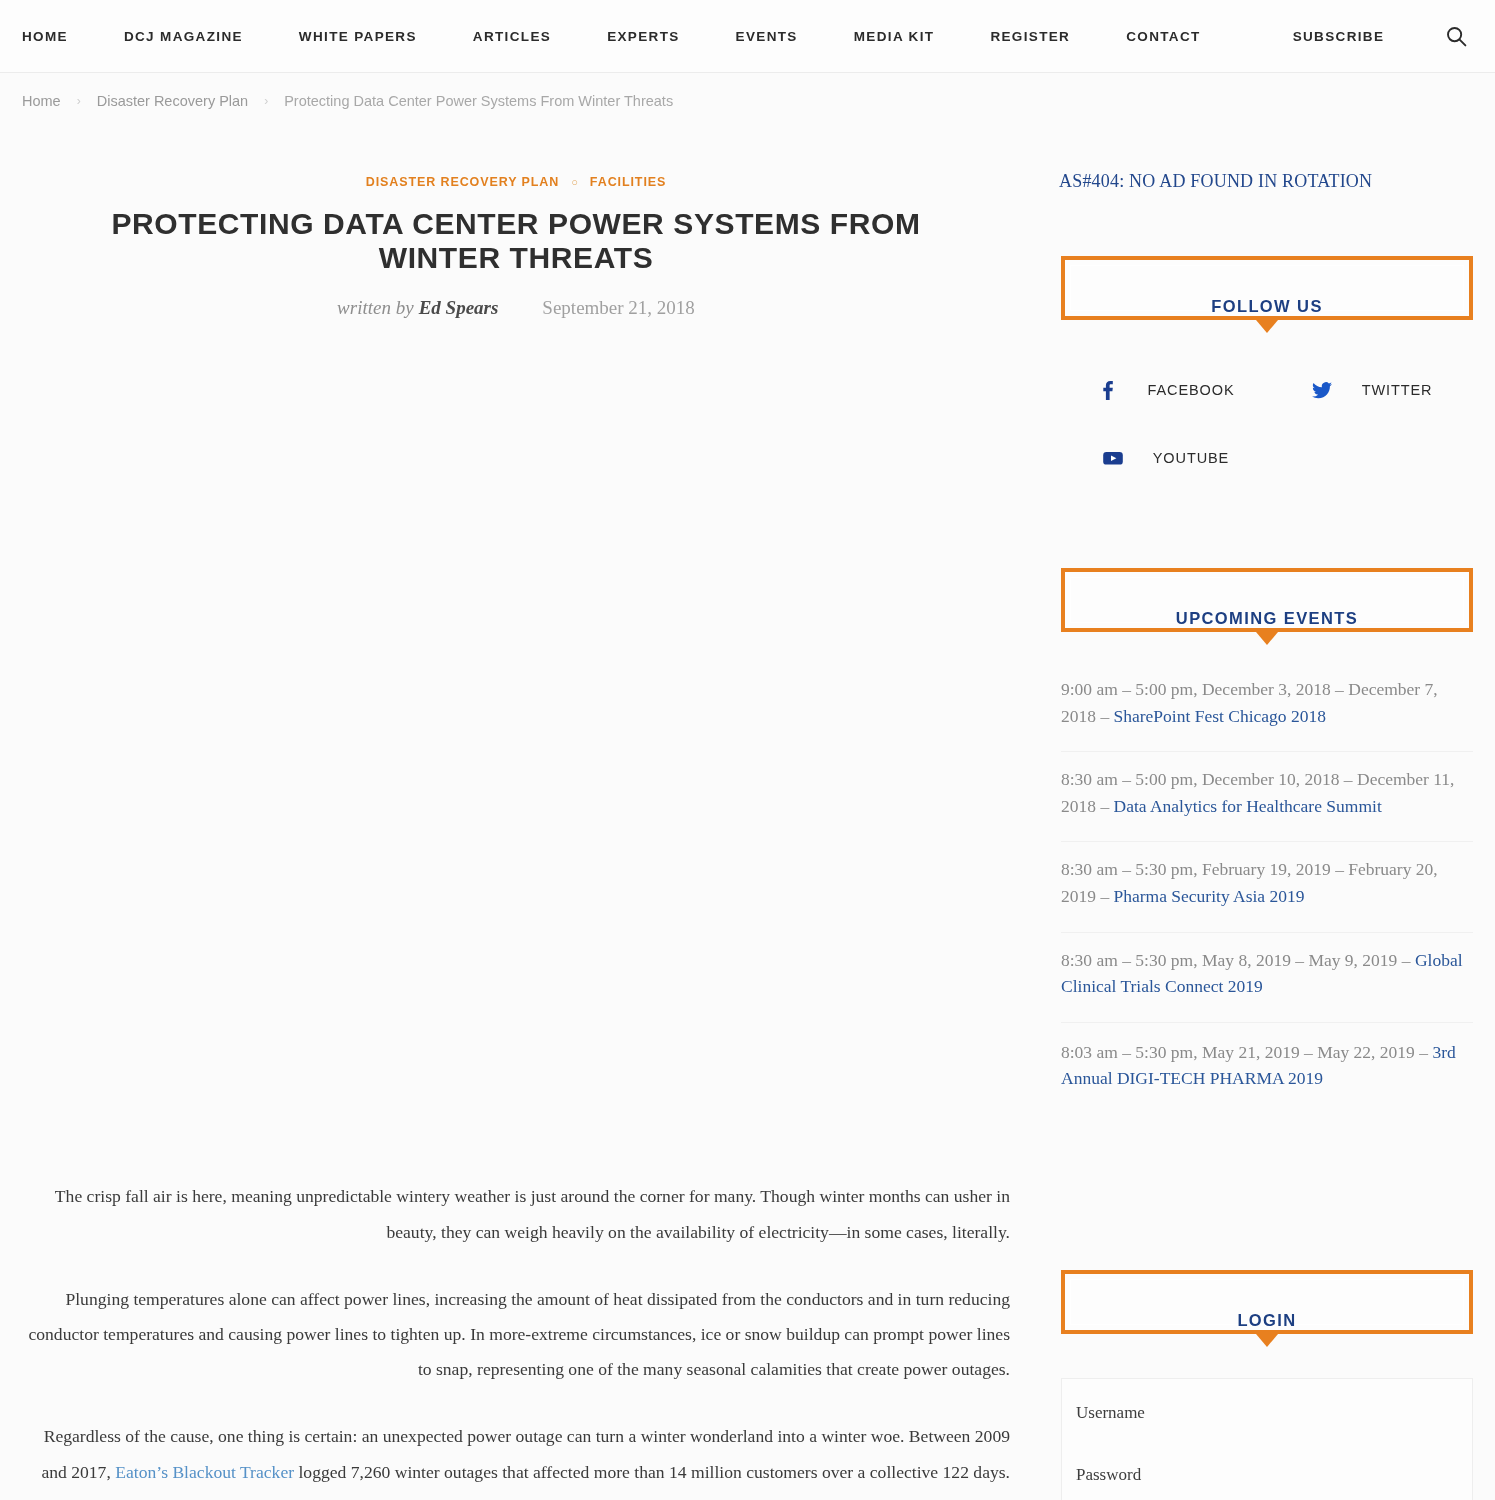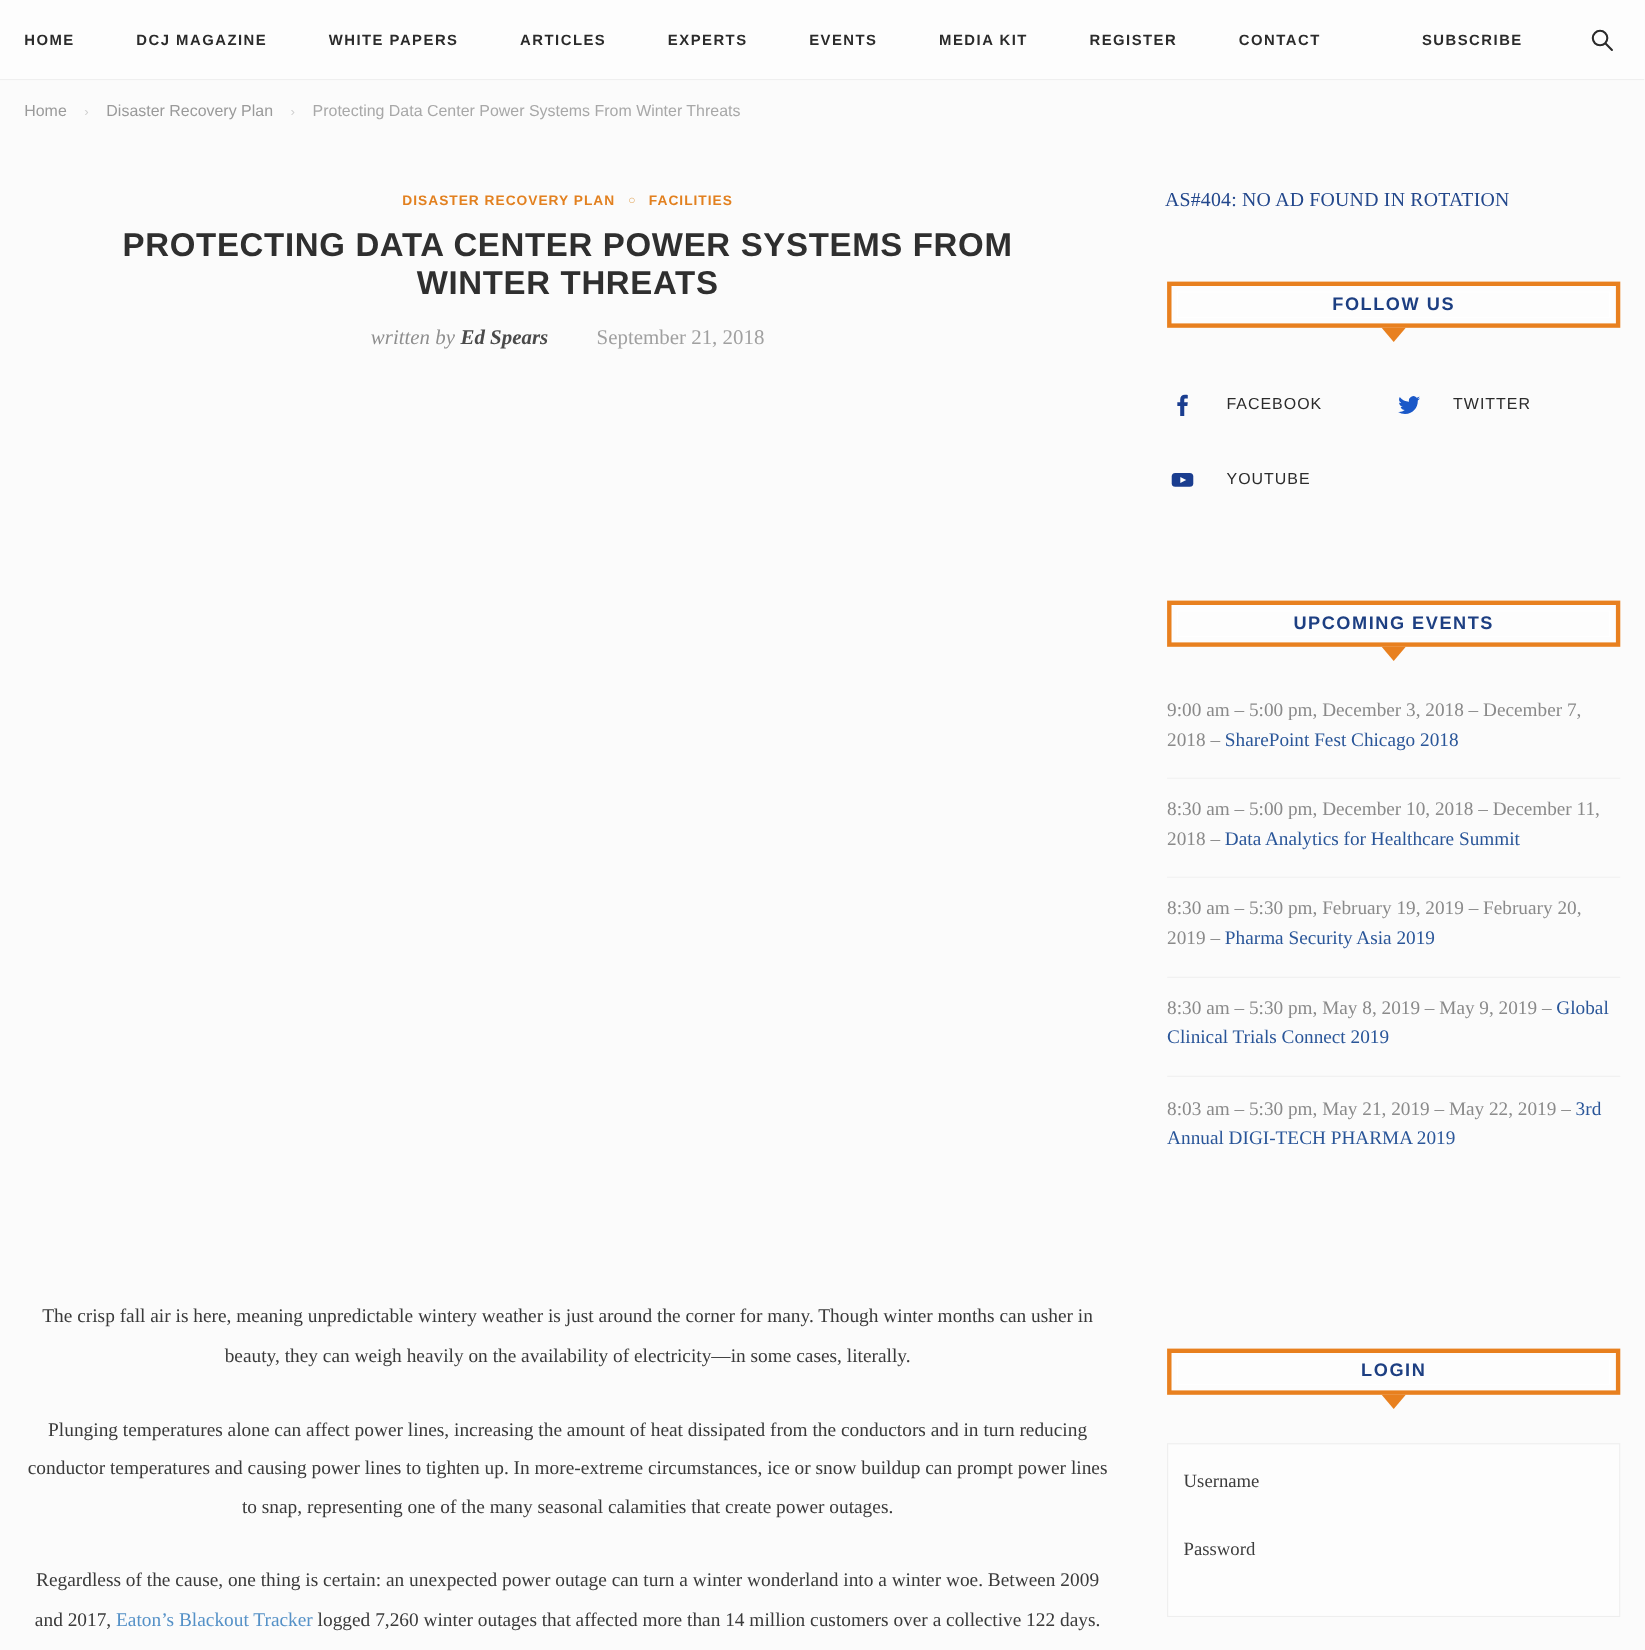--- a/index.html
+++ b/index.html
@@ -136,44 +136,44 @@
   
   .feature-space { height: 860px; }
 
   
   .art-body { padding-bottom: 30px; }
   .art-body p {
     font-size: 17.6px;
     line-height: 2.0;
     color: #3a3a3a;
     margin: 0 0 32px 0;
-    text-align: center;
+    text-align: right;
   }
   .art-body a.inline {
     color: #5591c7;
     text-decoration: none;
     cursor: pointer;
   }
 
   
   .ad-notice {
     font-size: 18px;
     color: #22478c;
     letter-spacing: 0.2px;
     margin: 0 0 64px 12px;
     cursor: pointer;
   }
   .widget { margin-bottom: 0; }
   .widget-head {
     position: relative;
     border: 4px solid #e8801f;
     background: #fdfdfd;
-    height: 42px;
-    display: flex;
-    align-items: center;
+    height: 64px;
+    display: flex;
+    align-items: flex-end;
     justify-content: center;
     margin: 0 14px;
   }
   .widget-head .inner {
     position: absolute;
     left: 5px; right: 5px; top: 5px; bottom: 5px;
     border: 1px solid #ffffff;
     background: #fdfdfd;
     display: flex;
     align-items: center;
@@ -205,20 +205,21 @@
     display: flex;
     flex-wrap: wrap;
     padding: 56px 14px 0 14px;
   }
   .social-item {
     width: 50%;
     display: flex;
     align-items: center;
     margin-bottom: 40px;
     cursor: pointer;
+    justify-content: center;
   }
   .social-icon {
     width: 28px; height: 28px;
     display: flex; align-items: center; justify-content: center;
     margin-right: 26px;
     flex: 0 0 28px;
   }
   .social-label {
     font-family: "Liberation Sans", sans-serif;
     font-size: 14.5px;

